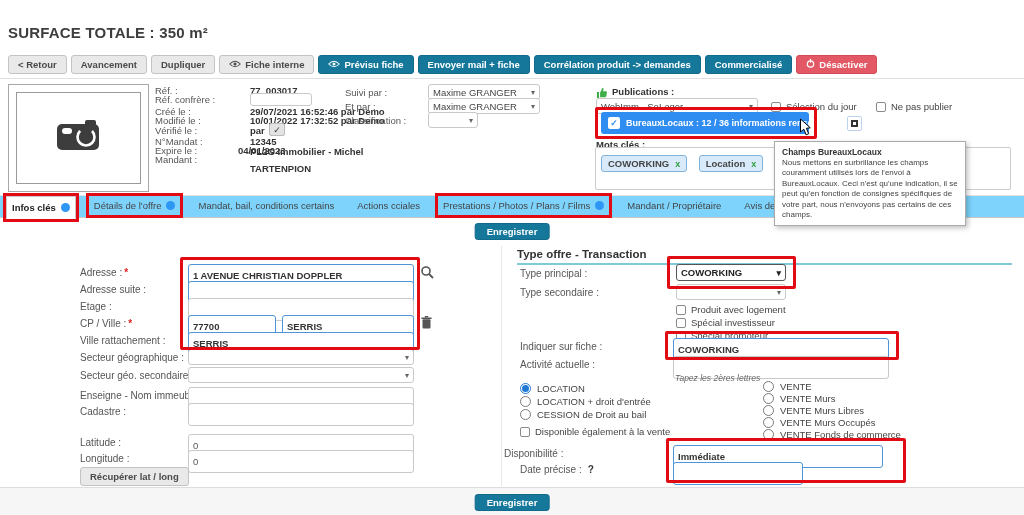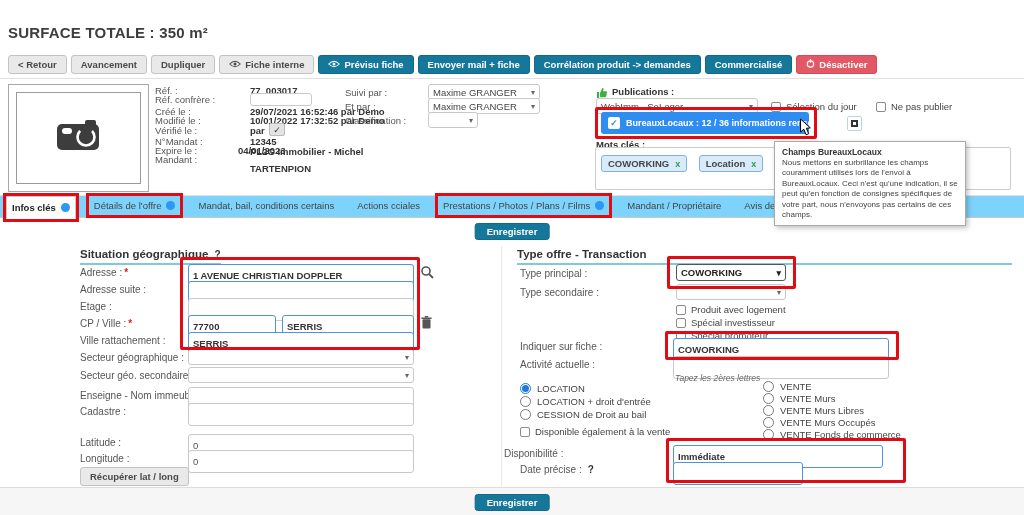--- a/index.html
+++ b/index.html
@@ -270,23 +270,20 @@
       </span>
     <span class="tab">
         <span>Coworking</span>
       </span>
   </div>
 
   <button class="savebtn" style="top:223px;">Enregistrer</button>
 
   <div class="vdiv"></div>
 
-  <div class="sechdr" style="left:80px;top:248px;">
-    <span>Situation géographique</span><span class="help">?</span>
-  </div>
 
   <span class="abs lbl" style="left:80px;top:267px;"><span>Adresse :</span><span class="req">*</span></span>
   <input class="inp hl" style="left: 188px; top: 264px; width: 226px;" value="1 AVENUE CHRISTIAN DOPPLER">
   <span class="abs" style="left:420px;top:265px;">
     <svg width="14" height="14" viewBox="0 0 14 14">
         <circle cx="6" cy="6" r="4" fill="none" stroke="#555" stroke-width="1.6"></circle>
         <line x1="9" y1="9" x2="13" y2="13" stroke="#555" stroke-width="1.8"></line>
       </svg>
   </span>
 

